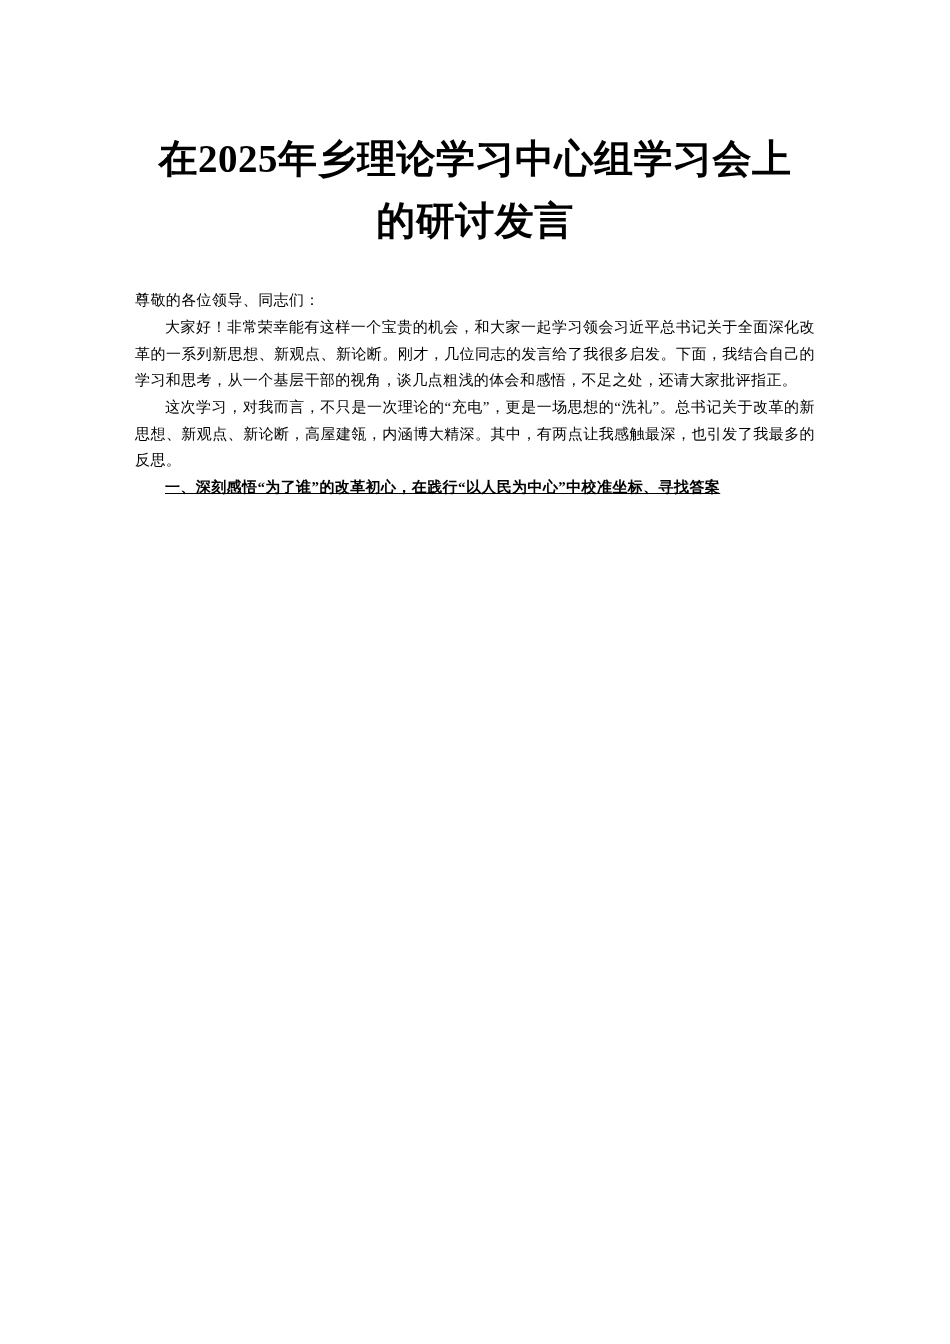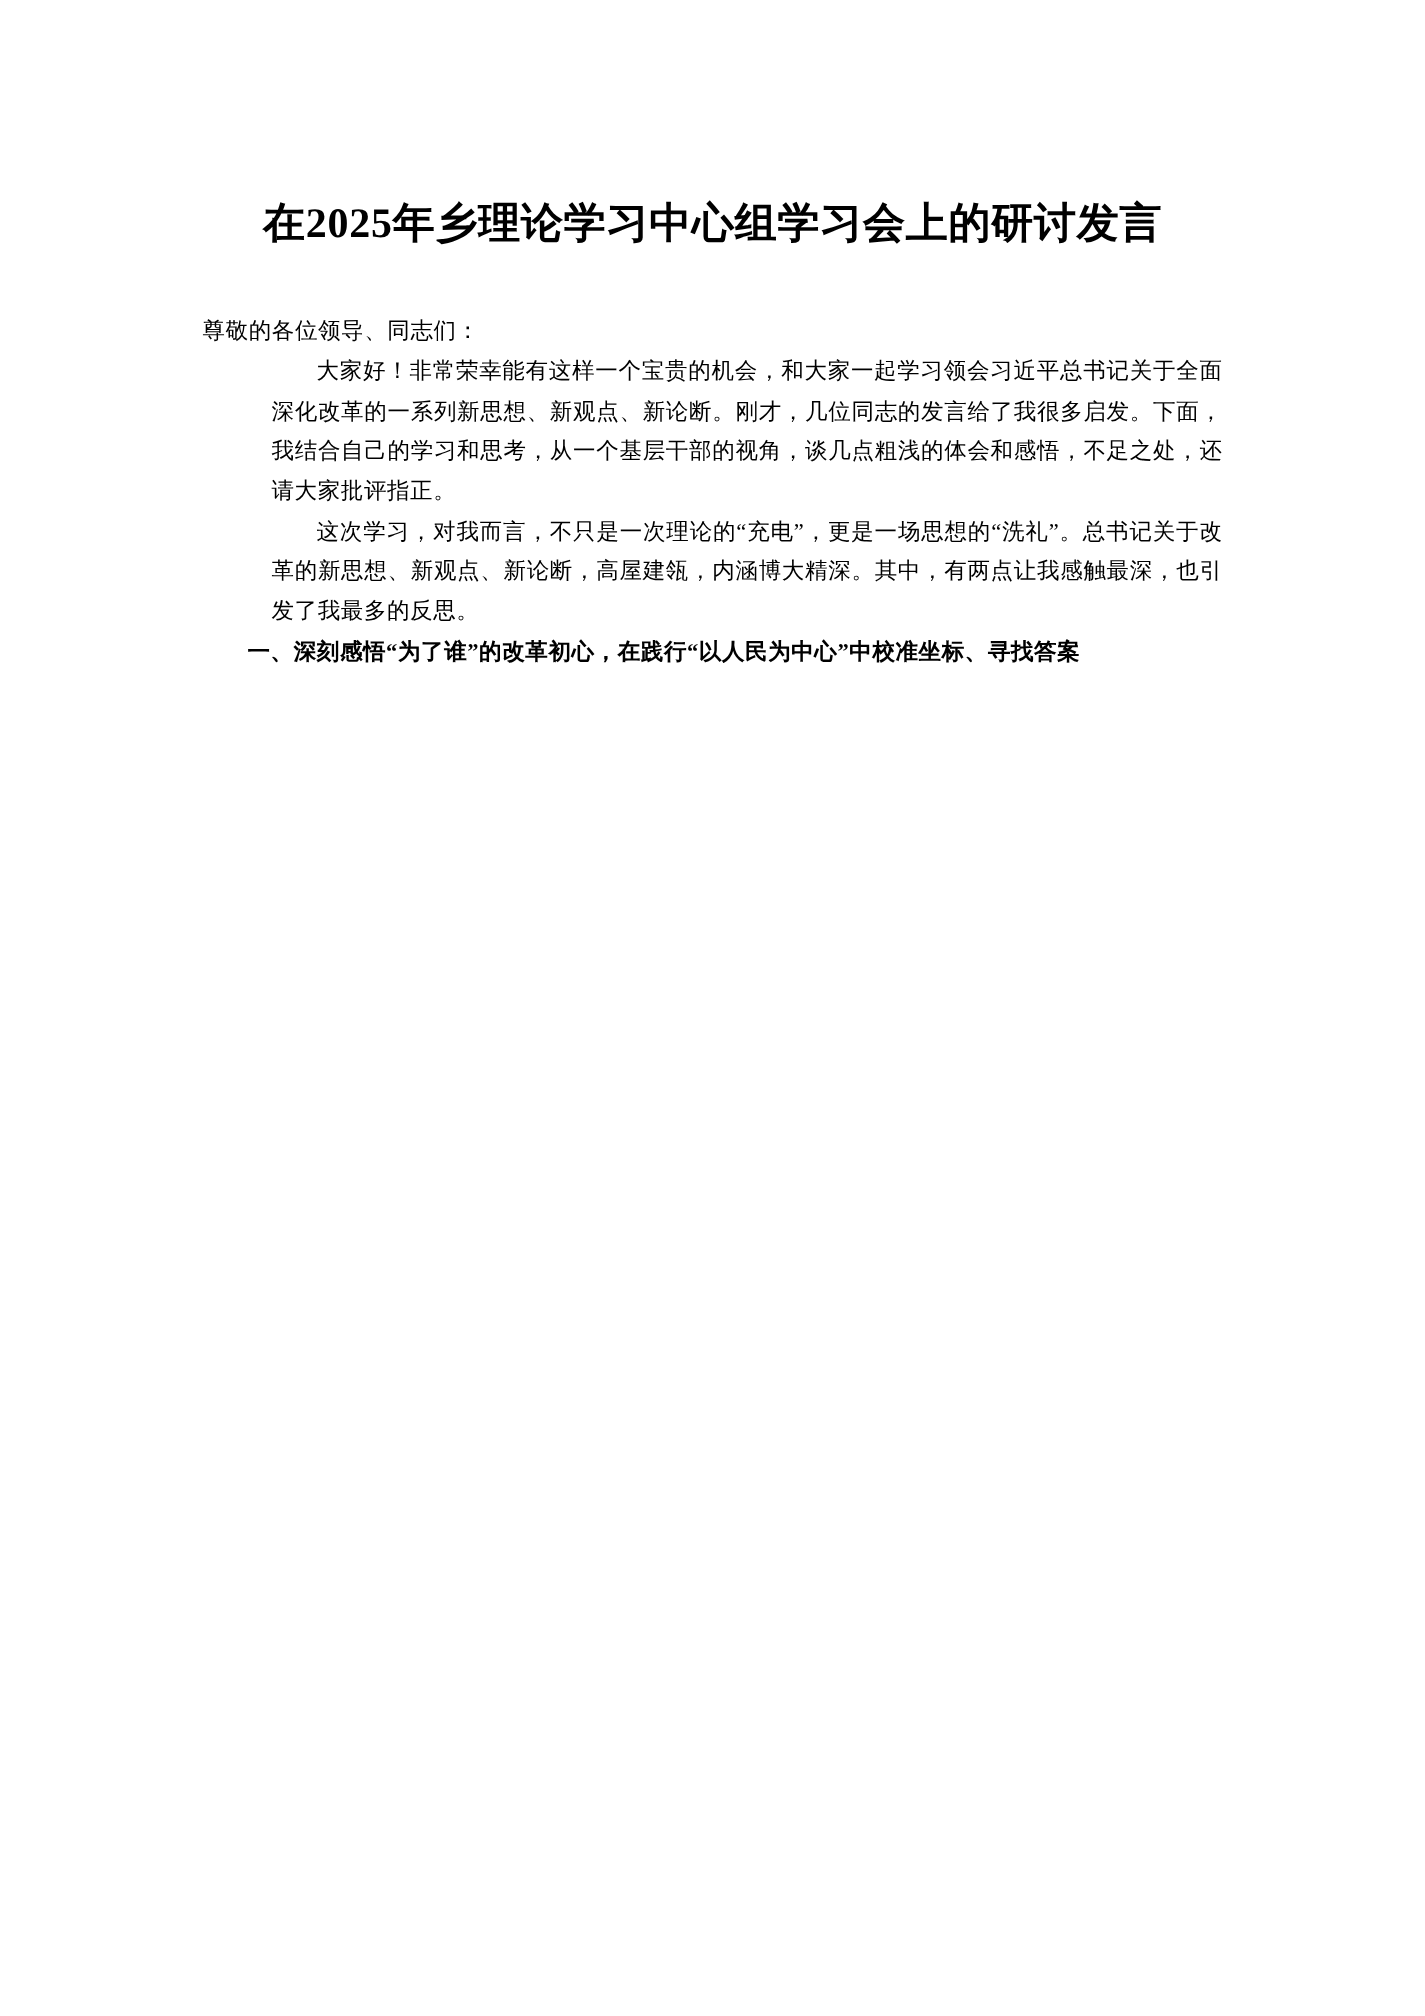--- a/index.html
+++ b/index.html
@@ -17,42 +17,42 @@
   .page {
     width: 950px;
     height: 1344px;
     box-sizing: border-box;
     padding: 128px 135px 40px 135px;
     position: relative;
   }
   .doc-title {
     font-family: "Liberation Serif", "DejaVu Serif", serif;
     font-weight: bold;
-    font-size: 28px;
+    font-size: 39px;
     line-height: 1.58;
     text-align: center;
     letter-spacing: 0.5px;
     margin: 0 0 36px 0;
     padding: 0 6px;
   }
   .para {
     font-size: 15px;
     line-height: 1.78;
     text-align: justify;
     text-justify: inter-ideograph;
     margin: 0;
     letter-spacing: 0.4px;
   }
   .para.indent {
     text-indent: 2em;
-    margin-left: 46px;
   }
   .para.heading {
     font-weight: bold;
     text-indent: 2em;
+    text-decoration: underline;
   }
 </style>
 </head>
 <body>
 
 <div class="page">
   <h1 class="doc-title">在2025年乡理论学习中心组学习会上的研讨发言</h1>
 
   <p class="para">尊敬的各位领导、同志们：</p>
   <p class="para indent">大家好！非常荣幸能有这样一个宝贵的机会，和大家一起学习领会习近平总书记关于全面深化改革的一系列新思想、新观点、新论断。刚才，几位同志的发言给了我很多启发。下面，我结合自己的学习和思考，从一个基层干部的视角，谈几点粗浅的体会和感悟，不足之处，还请大家批评指正。</p>

